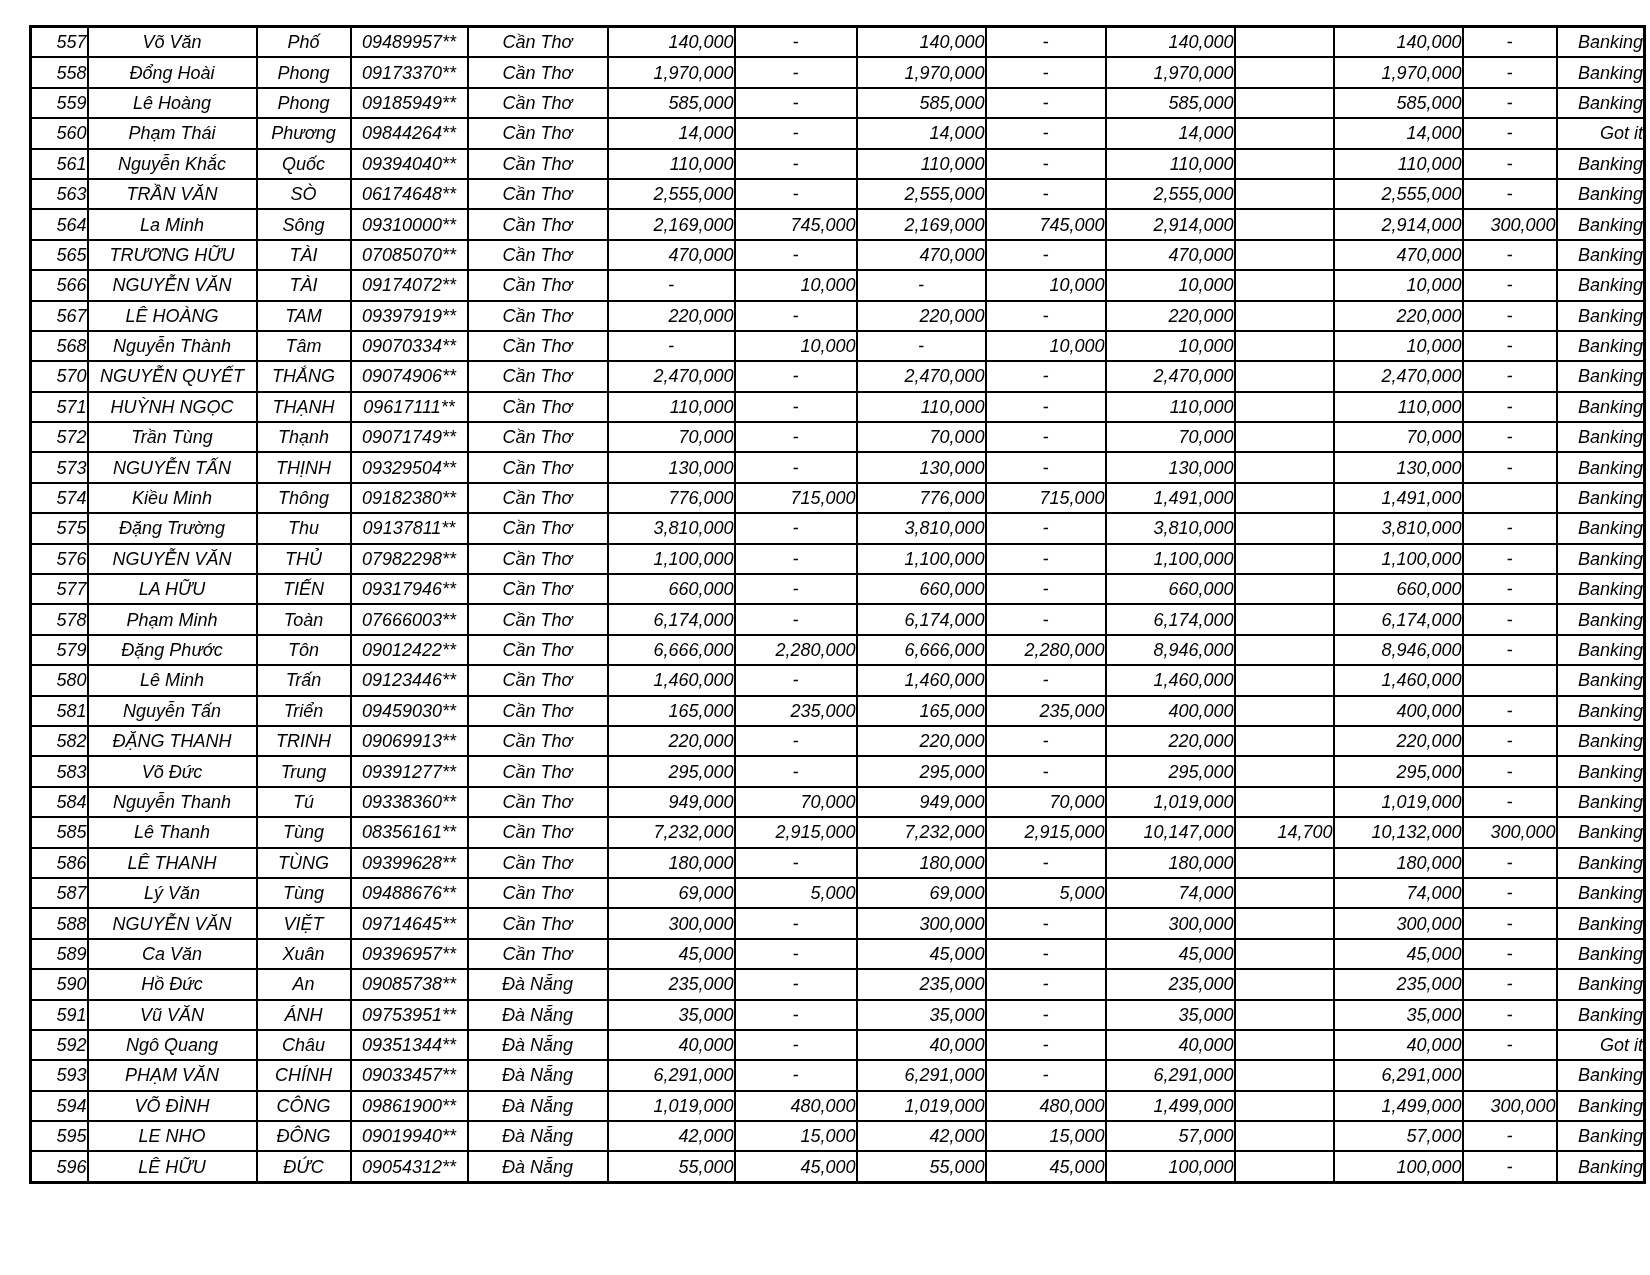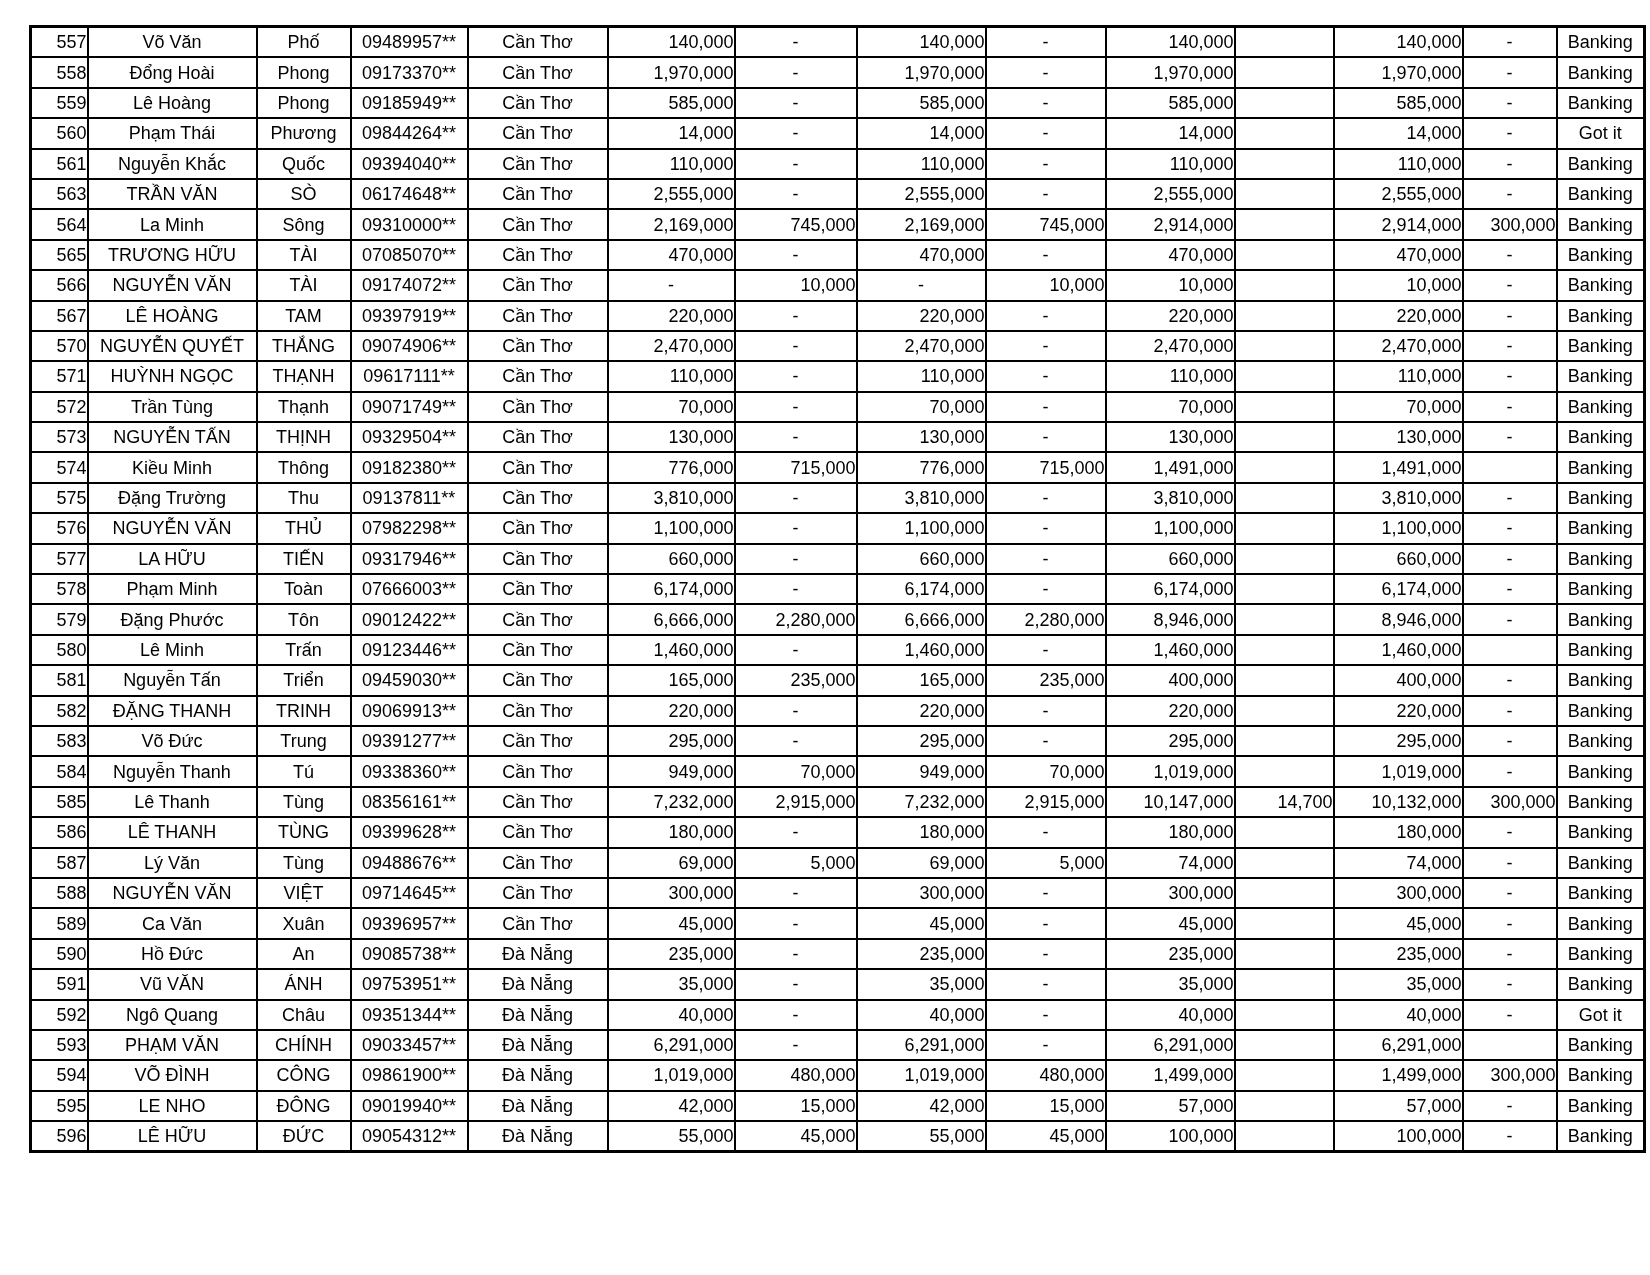--- a/index.html
+++ b/index.html
@@ -21,26 +21,26 @@
   table.ledger td {
     border: 2px solid #000000;
     height: 28.4px;
     padding: 0;
     font-size: 18px;
     line-height: 1;
     white-space: nowrap;
     overflow: hidden;
     vertical-align: middle;
   }
-  table.ledger tr { height: 30.4px; }
+  table.ledger tr { height: 30.4px; font-style: italic; }
   td.num    { text-align: right;  padding-right: 5px; }
   td.ctr    { text-align: center; }
   td.amt    { text-align: right;  padding-right: 10px; }
   td.dash   { text-align: center; }
-  td.status { text-align: center;   padding-left: 8px; }
+  td.status { text-align: right;   padding-left: 8px; }
 </style>
 </head>
 <body>
 
 <table class="ledger">
   <colgroup>
     <col style="width:57px">
     <col style="width:169px">
     <col style="width:94px">
     <col style="width:117px">
@@ -210,20 +210,36 @@
         <td class="dash">-</td>
         <td class="amt">220,000</td>
         <td class="dash">-</td>
         <td class="amt">220,000</td>
         <td class="amt"></td>
         <td class="amt">220,000</td>
         <td class="dash">-</td>
         <td class="status">Banking</td>
       </tr>
       <tr>
+        <td class="num">568</td>
+        <td class="ctr">Nguyễn Thành</td>
+        <td class="ctr">Tâm</td>
+        <td class="ctr">09070334**</td>
+        <td class="ctr">Cần Thơ</td>
+        <td class="dash">-</td>
+        <td class="amt">10,000</td>
+        <td class="dash">-</td>
+        <td class="amt">10,000</td>
+        <td class="amt">10,000</td>
+        <td class="amt"></td>
+        <td class="amt">10,000</td>
+        <td class="dash">-</td>
+        <td class="status">Banking</td>
+      </tr>
+      <tr>
         <td class="num">570</td>
         <td class="ctr">NGUYỄN QUYẾT</td>
         <td class="ctr">THẮNG</td>
         <td class="ctr">09074906**</td>
         <td class="ctr">Cần Thơ</td>
         <td class="amt">2,470,000</td>
         <td class="dash">-</td>
         <td class="amt">2,470,000</td>
         <td class="dash">-</td>
         <td class="amt">2,470,000</td>

